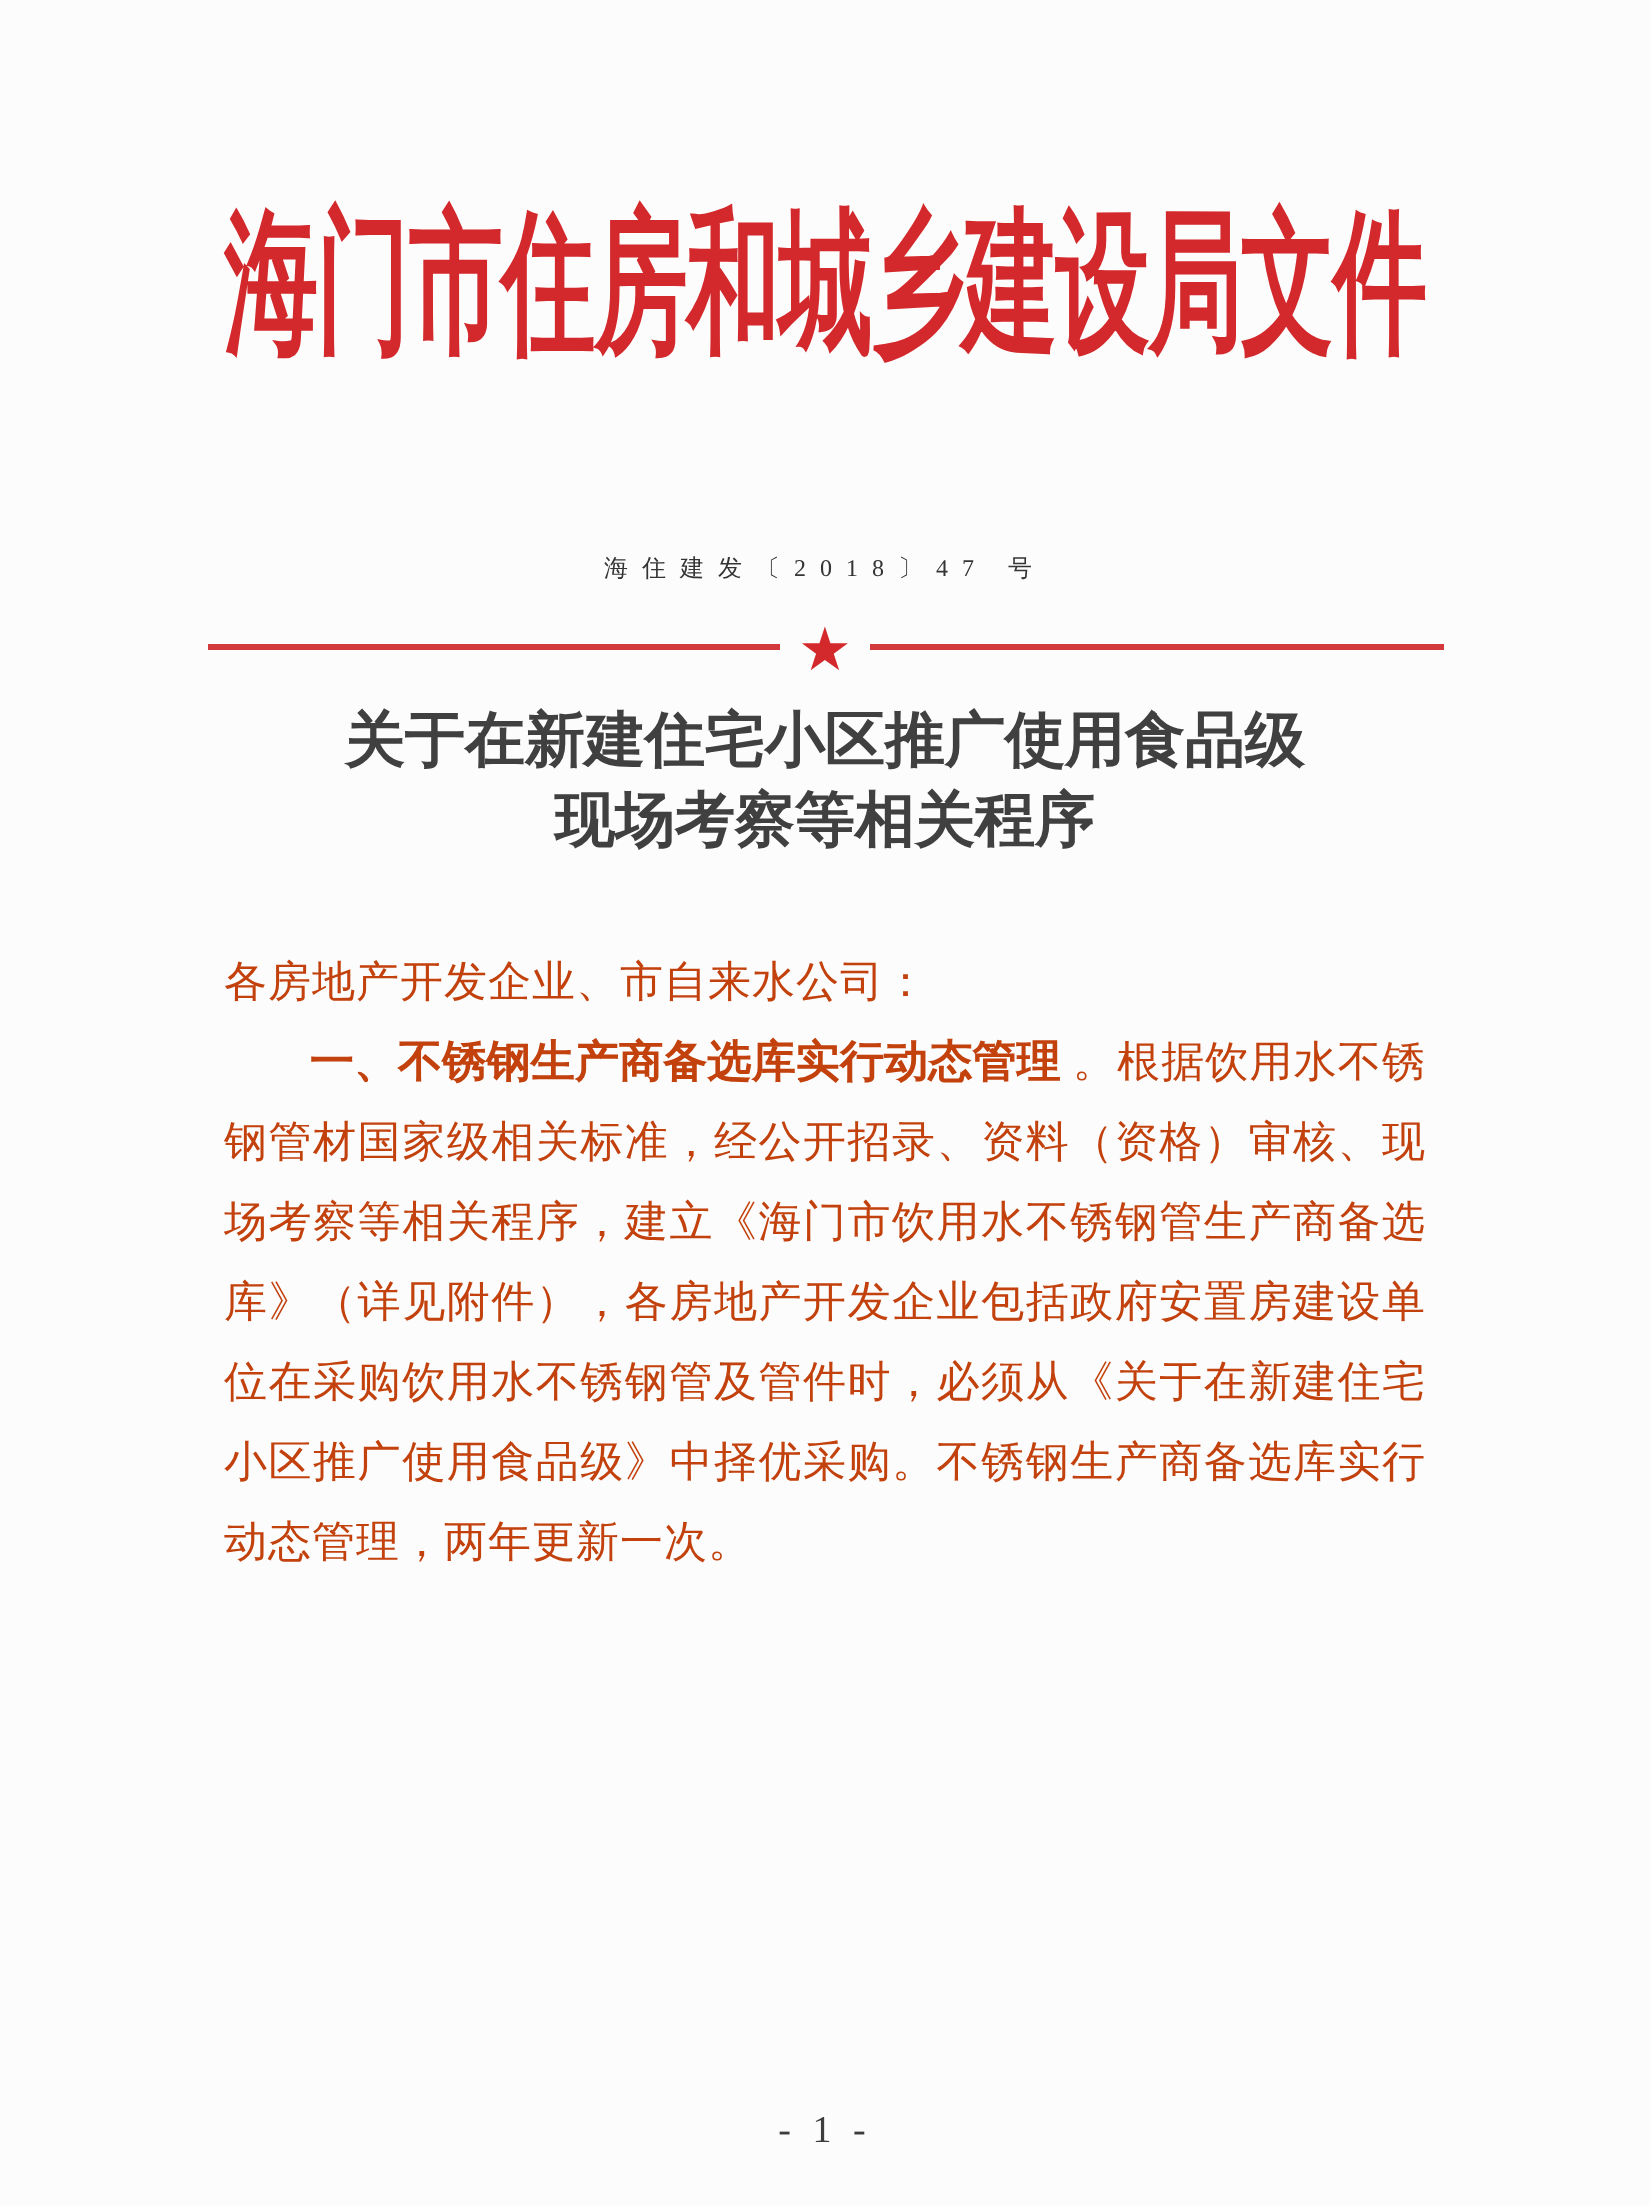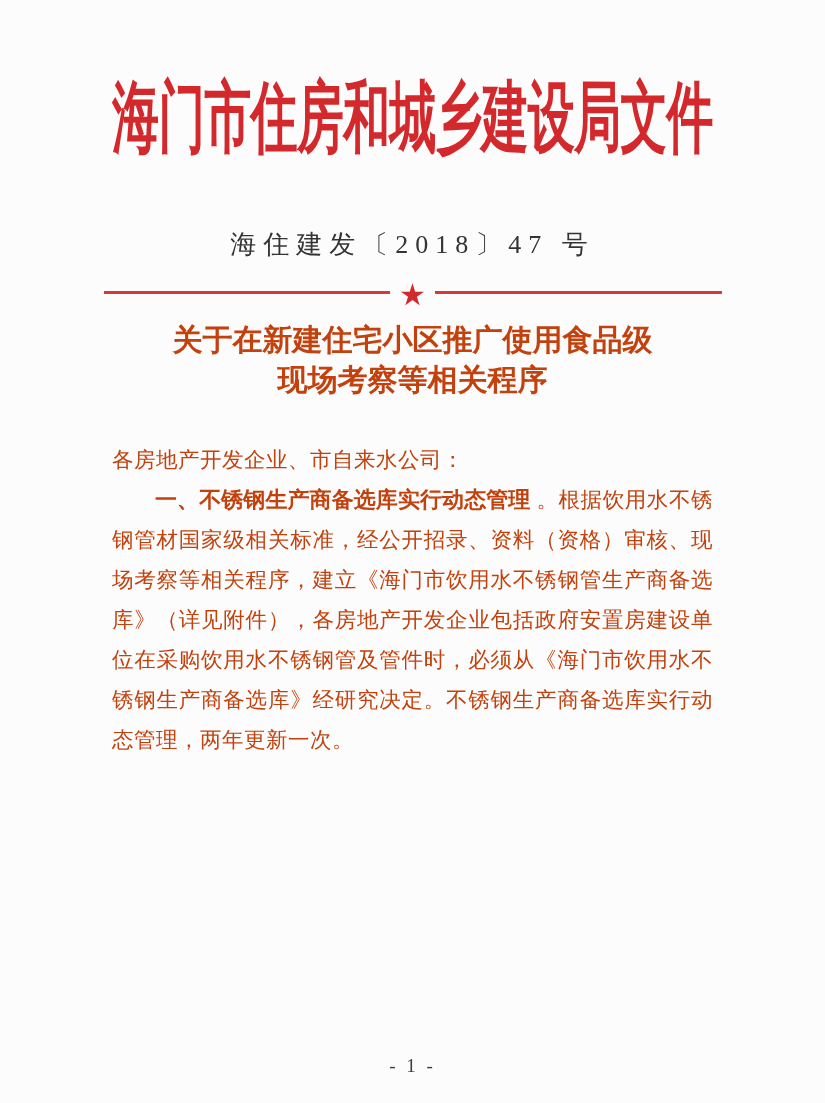--- a/index.html
+++ b/index.html
@@ -9,41 +9,41 @@
     width: 825px;
     height: 1103px;
     margin: 0 auto;
     background: #fcfcfc;
     overflow: hidden;
     font-family: "Liberation Serif", serif;
   }
 
   
   .agency-row {
-    padding-top: 76px;
+    padding-top: 100px;
     display: flex;
     justify-content: center;
   }
   .agency-title {
     font-family: "Liberation Sans", sans-serif;
     font-weight: 900;
     font-size: 78px;
     line-height: 1.06;
     color: #d4292c;
     white-space: nowrap;
     letter-spacing: -1px;
     transform: scaleX(0.60);
     transform-origin: center center;
   }
 
   
   .doc-number {
-    margin-top: 68px;
+    margin-top: 93px;
     text-align: center;
-    font-size: 26px;
+    font-size: 12px;
     letter-spacing: 7px;
     color: #343434;
   }
 
   
   .rule-row {
     margin: 16px auto 0;
     width: 618px;
     display: flex;
     align-items: center;
@@ -62,21 +62,21 @@
   }
 
   
   .doc-title {
     margin-top: 12px;
     text-align: center;
     font-family: "Liberation Sans", sans-serif;
     font-weight: 700;
     font-size: 30px;
     line-height: 40px;
-    color: #c2410c;
+    color: #404040;
   }
 
   
   .body-text {
     width: 601px;
     margin: 40px 0 0 112px;
     font-size: 21.5px;
     line-height: 40px;
     color: #c2410c;
     text-align: justify;
@@ -120,18 +120,18 @@
     <div class="rule-line"></div>
   </div>
 
   <div class="doc-title">
     <div>关于在新建住宅小区推广使用食品级</div>
     <div>现场考察等相关程序</div>
   </div>
 
   <div class="body-text">
     <p><span>各房地产开发企业、市自来水公司：</span></p>
-    <p class="indent"><span class="para-bold-head">一、不锈钢生产商备选库实行动态管理</span><span> 。根据饮用水不锈钢管材国家级相关标准，经公开招录、资料（资格）审核、现场考察等相关程序，建立《海门市饮用水不锈钢管生产商备选库》（详见附件），各房地产开发企业包括政府安置房建设单位在采购饮用水不锈钢管及管件时，必须从《海门市饮用水不锈钢生产商备选库》经研究决定。不锈钢生产商备选库实行动态管理，两年更新一次。</span></p>
+    <p class="indent"><span class="para-bold-head">一、不锈钢生产商备选库实行动态管理</span><span> 。根据饮用水不锈钢管材国家级相关标准，经公开招录、资料（资格）审核、现场考察等相关程序，建立《海门市饮用水不锈钢管生产商备选库》（详见附件），各房地产开发企业包括政府安置房建设单位在采购饮用水不锈钢管及管件时，必须从《关于在新建住宅小区推广使用食品级》中择优采购。不锈钢生产商备选库实行动态管理，两年更新一次。</span></p>
   </div>
 
   <div class="page-number">- 1 -</div>
 
 </div>
 
 </body></html>

